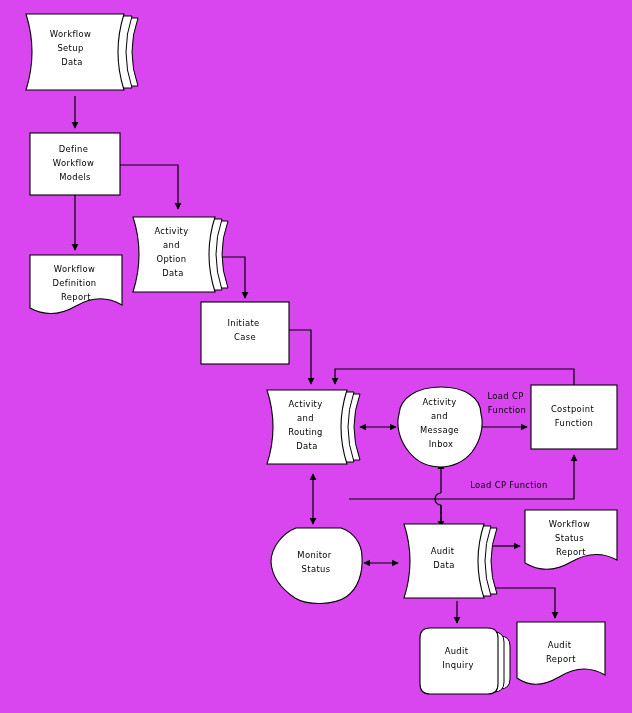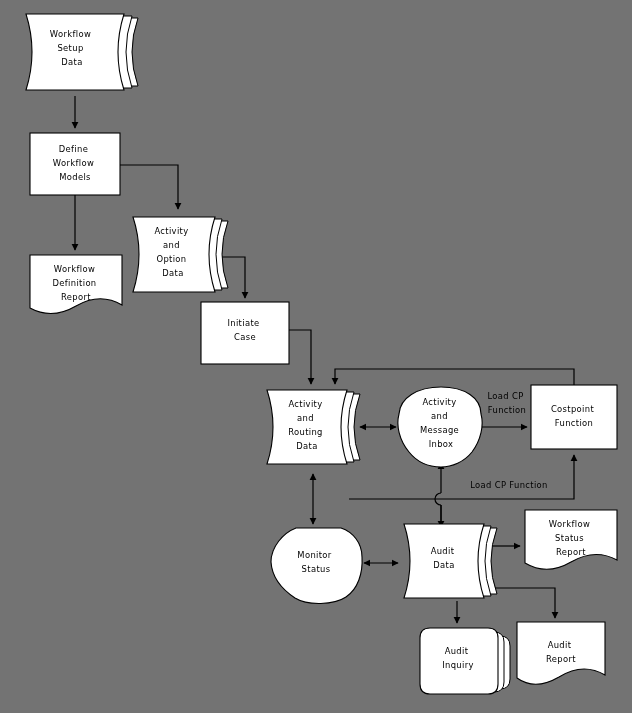--- a/index.html
+++ b/index.html
@@ -8,21 +8,21 @@
     padding: 0;
     background: #ffffff;
   }
   body {
     font-family: "DejaVu Sans", "Liberation Sans", sans-serif;
   }
   #diagram-root {
     position: relative;
     width: 632px;
     height: 713px;
-    background: #737373;
+    background: #d946ef;
     overflow: hidden;
   }
   #flow-svg {
     position: absolute;
     left: 0;
     top: 0;
     width: 632px;
     height: 713px;
   }
   .node-shape {

